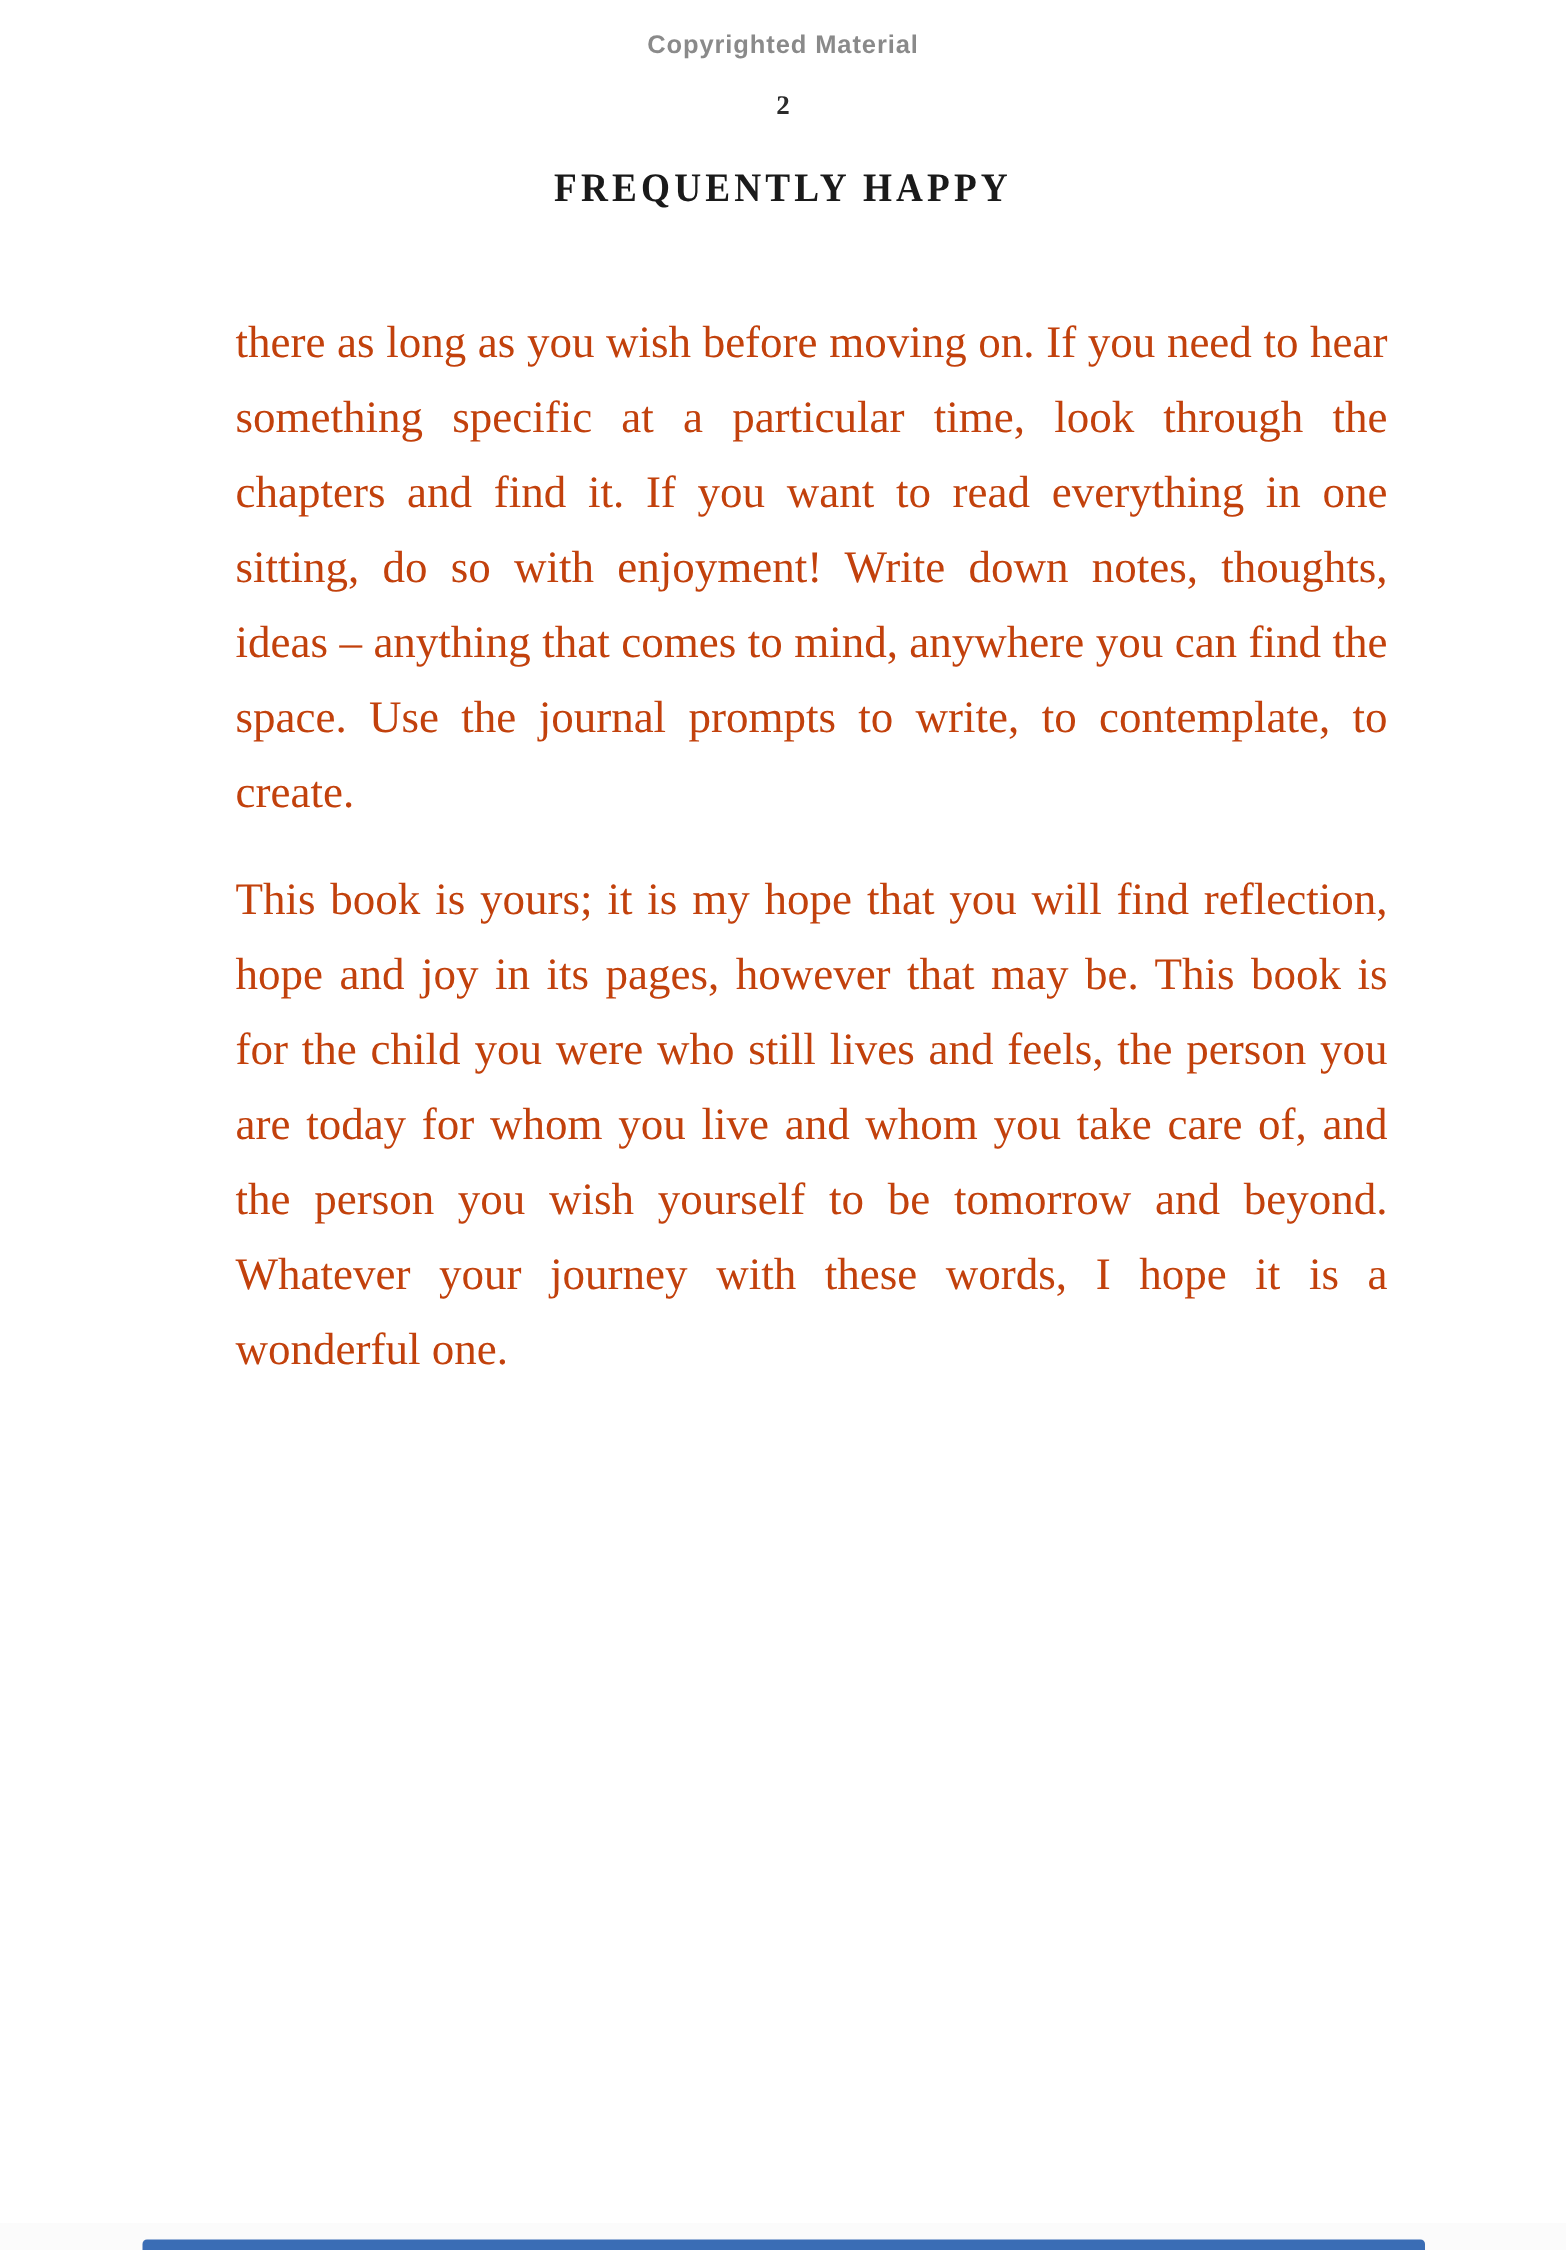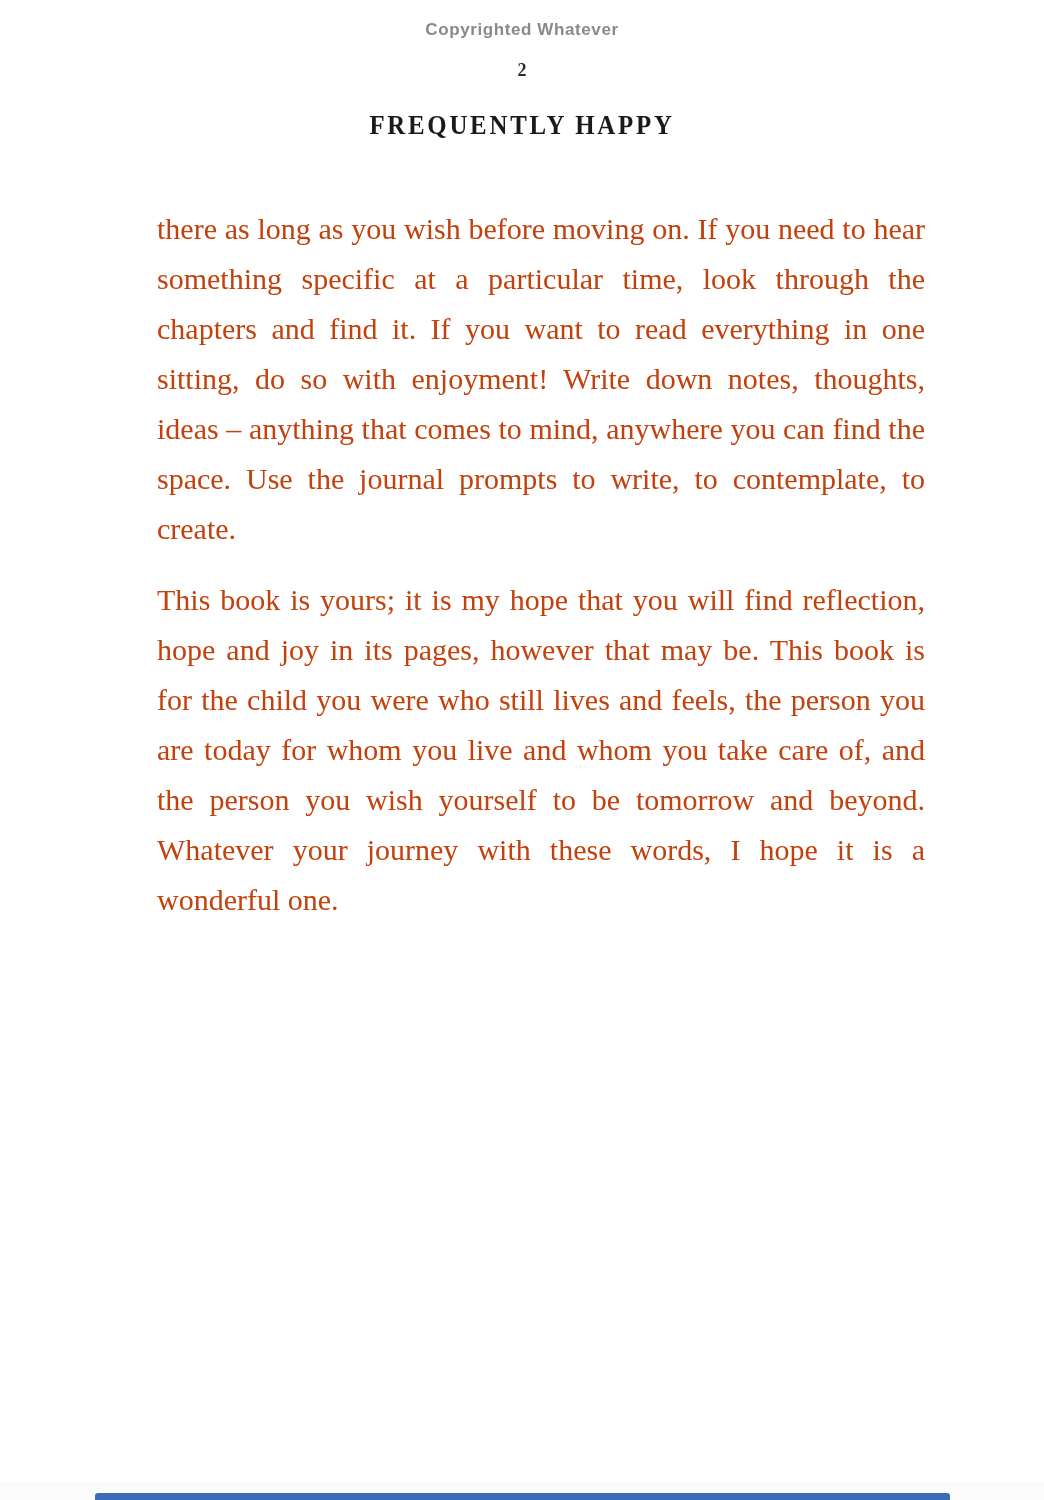--- a/index.html
+++ b/index.html
@@ -80,21 +80,21 @@
     height: 7px;
     border-radius: 3px 3px 0 0;
     cursor: pointer;
   }
 </style>
 </head>
 <body>
 
 <div class="page">
 
-  <div class="watermark" style="color: rgb(138, 138, 138);">Copyrighted Whatever</div>
+  <div class="watermark" style="color: rgb(138, 138, 138);">Copyrighted Material</div>
 
   <div class="page-number">2</div>
 
   <div class="running-head">FREQUENTLY HAPPY</div>
 
   <div class="body-text" style="color: #c2410c;">
     <p>there as long as you wish before moving on. If you need to hear something specific at a particular time, look through the chapters and find it. If you want to read everything in one sitting, do so with enjoyment! Write down notes, thoughts, ideas – anything that comes to mind, anywhere you can find the space. Use the journal prompts to write, to contemplate, to create.</p>
     <p>This book is yours; it is my hope that you will find reflection, hope and joy in its pages, however that may be. This book is for the child you were who still lives and feels, the person you are today for whom you live and whom you take care of, and the person you wish yourself to be tomorrow and beyond. Whatever your journey with these words, I hope it is a wonderful one.</p>
   </div>
 

